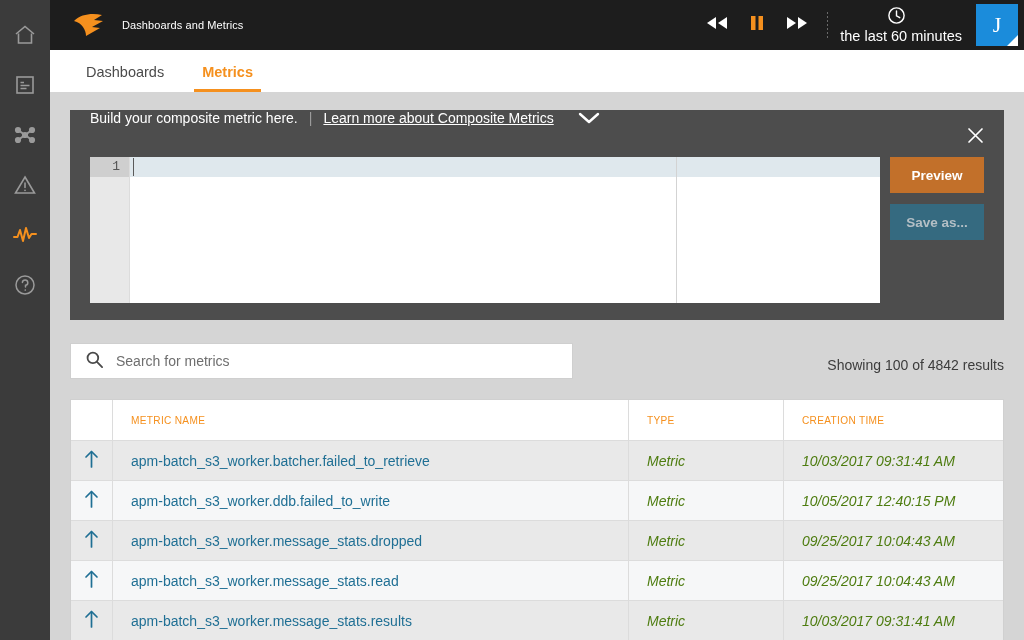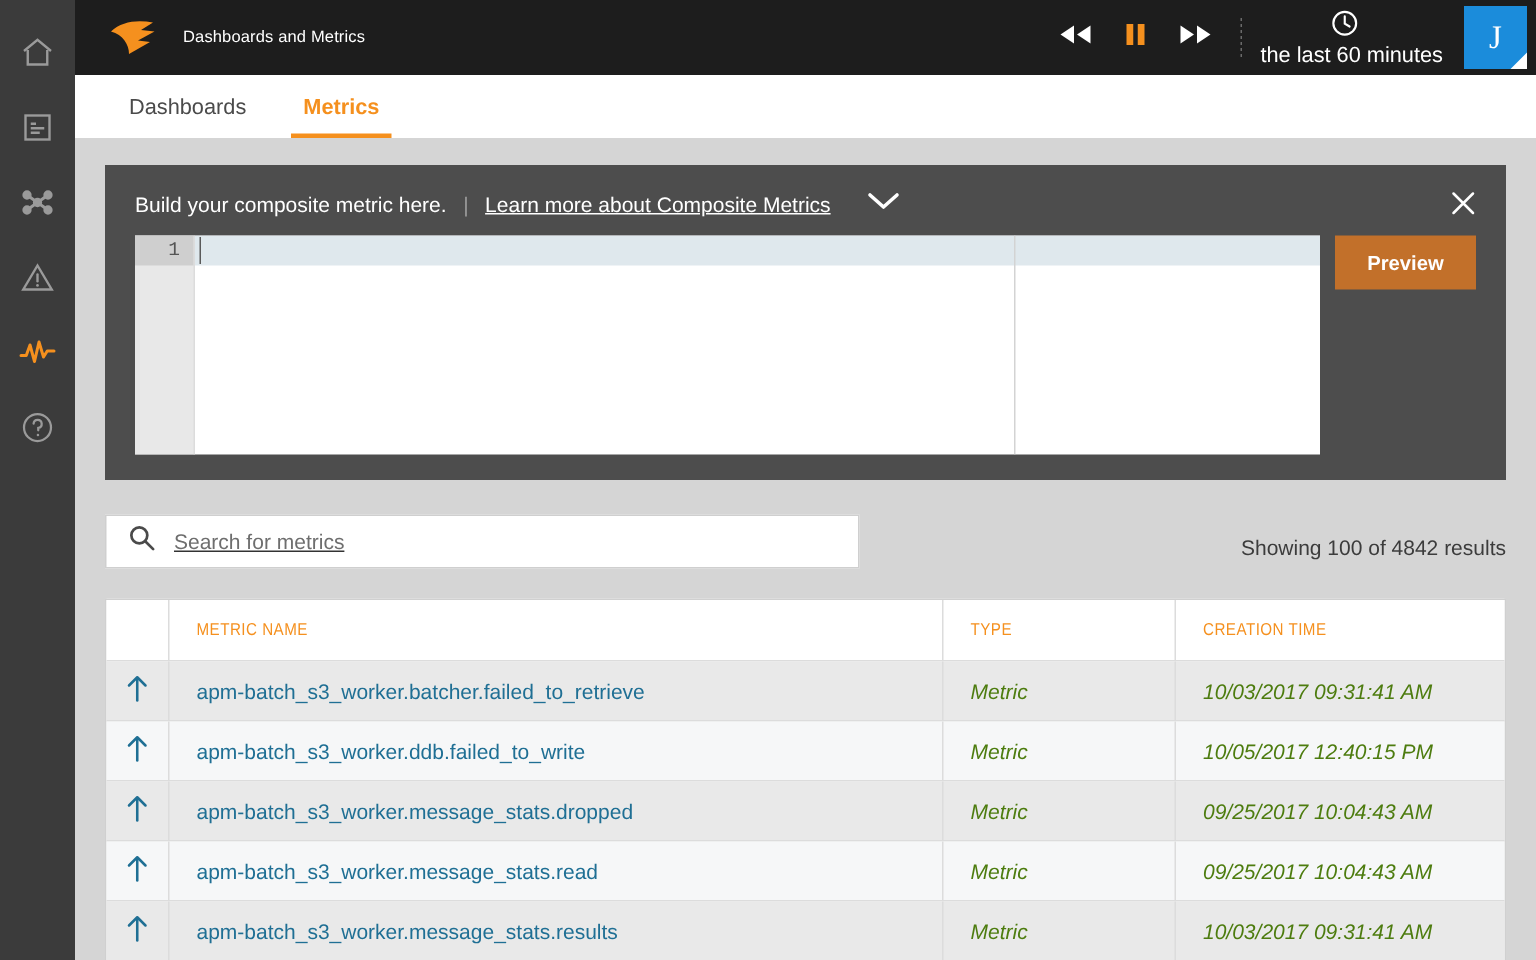--- a/index.html
+++ b/index.html
@@ -110,21 +110,21 @@
 
   
   #composite {
     position: absolute; left: 20px; top: 18px;
     width: 934px; height: 210px;
     background: #4d4d4d;
   }
   #comp-head {
     position: relative;
     height: 52px;
-    display: flex; align-items: center;
+    display: flex; align-items: flex-start;
     padding-left: 20px;
   }
   #comp-label {
     color: #ffffff; font-size: 14px;
   }
   #comp-pipe { color: #9b9b9b; margin: 0 11px; font-size: 14px; }
   #comp-link {
     color: #ffffff; font-size: 14px;
     text-decoration: underline;
     cursor: pointer;
@@ -202,21 +202,20 @@
   }
   #search-icon { margin: 0 12px 0 14px; display:block; flex:none; }
   #search-input {
     border: 0; outline: none;
     flex: 1;
     font-size: 14px;
     color: #333;
     font-family: "Liberation Sans", sans-serif;
     background: transparent;
     height: 100%;
-    text-decoration: underline;
   }
   #search-input::placeholder { color: #6e6e6e; }
   #results {
     position: absolute; right: 20px; top: 265px;
     font-size: 14px; color: #3c3c3c;
   }
 
   
   #table {
     position: absolute; left: 20px; top: 307px;
@@ -403,20 +402,21 @@
         <div class="ln">1</div>
       </div>
       <div id="codearea">
         <div id="activeline"></div>
         <div id="caret"></div>
         <div id="ruler"></div>
       </div>
     </div>
 
     <button class="cbtn" id="btn-preview">Preview</button>
+    <button class="cbtn" id="btn-saveas">Save as...</button>
   </div>
 
   <div id="searchwrap">
     <span id="search-icon">
       <svg width="19" height="19" viewBox="0 0 20 20" fill="none" stroke="#4a4a4a" stroke-width="1.9">
         <circle cx="8.3" cy="8.3" r="5.6"></circle>
           <path d="M12.6 12.6 L18 18" stroke-linecap="round"></path>
       </svg>
     </span>
     <input id="search-input" type="text" placeholder="Search for metrics" style="">

